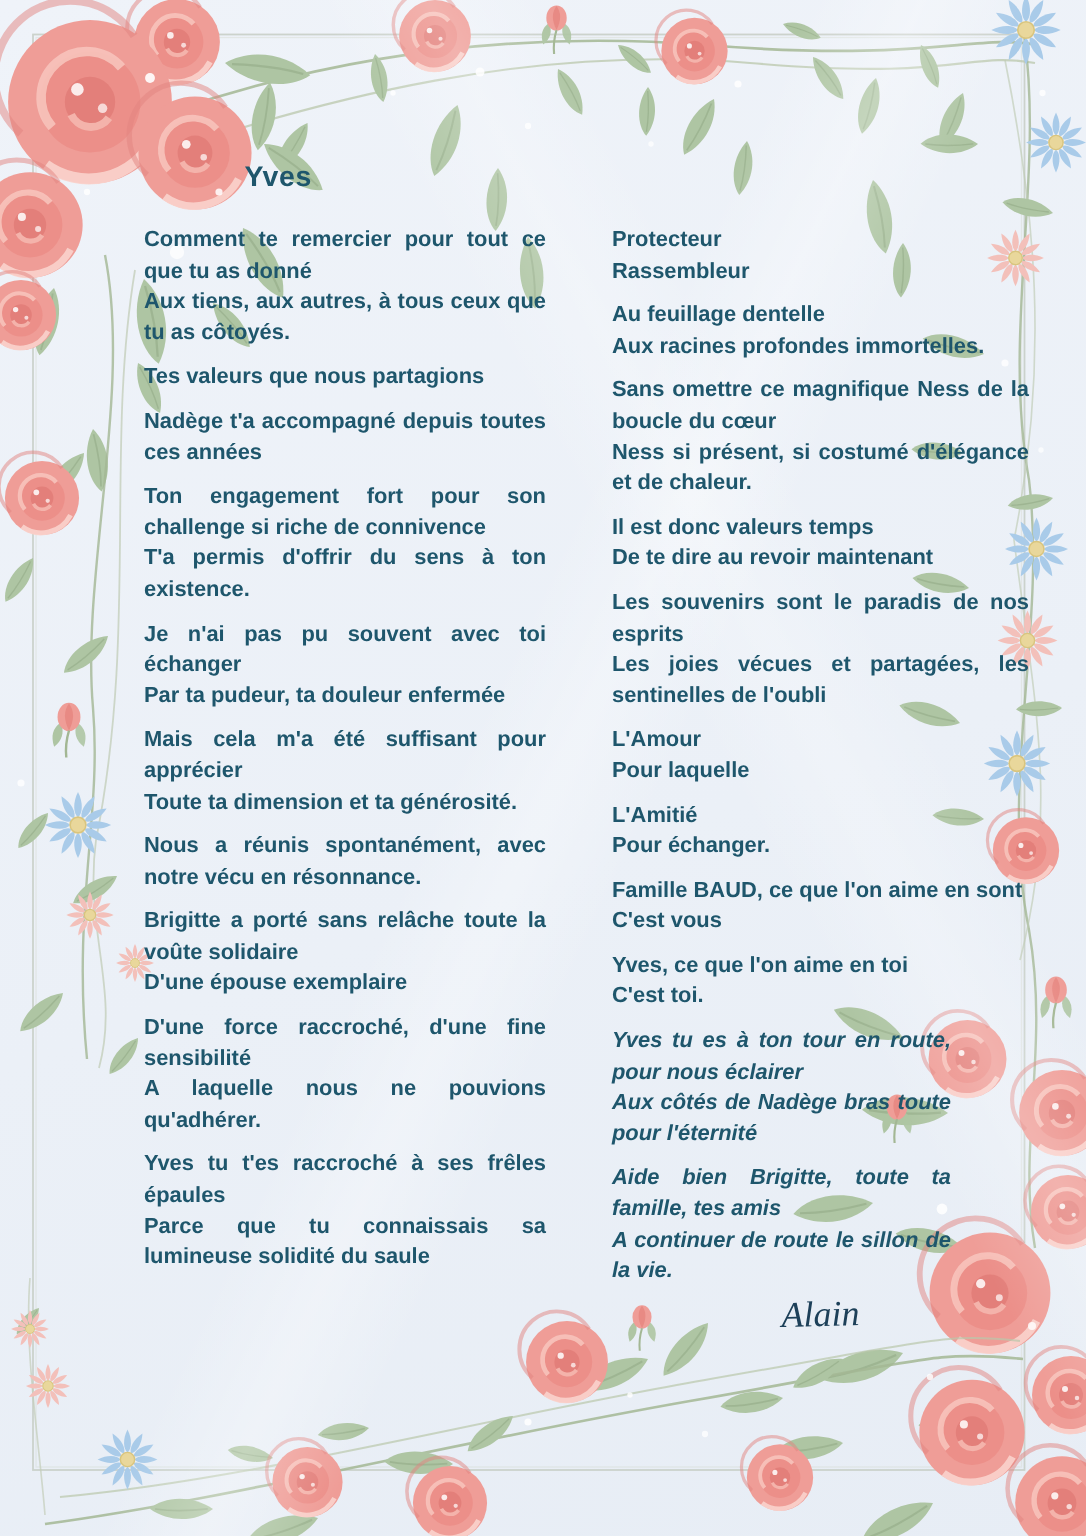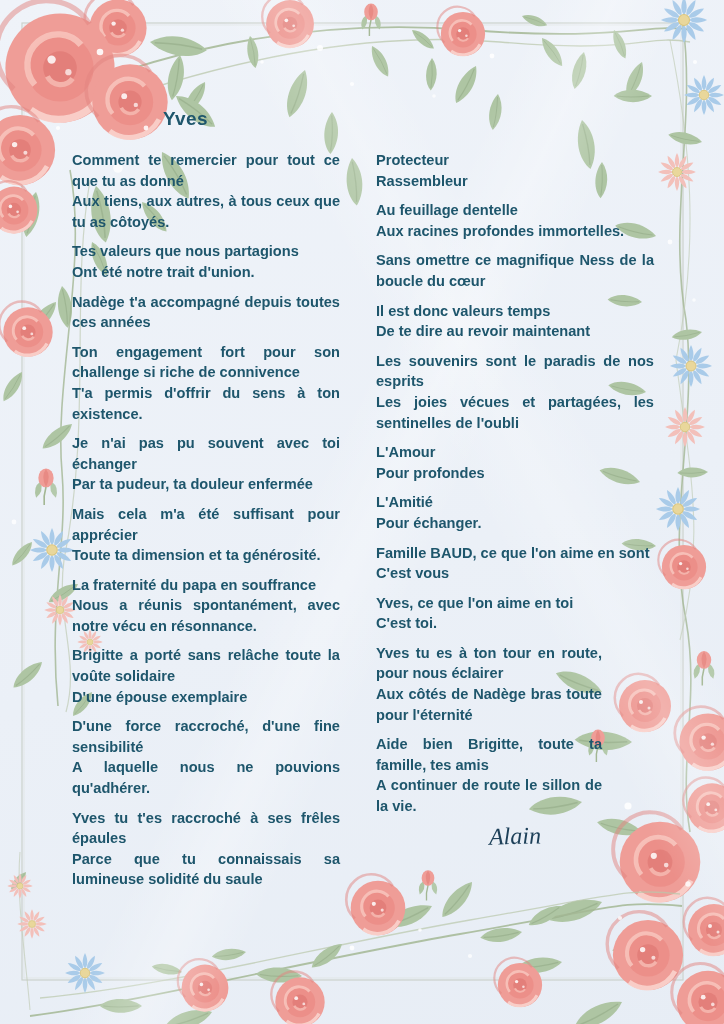--- a/index.html
+++ b/index.html
@@ -37,24 +37,24 @@
   .decor{position:absolute;left:0;top:0;width:724px;height:1024px;z-index:1;}
   .content{position:absolute;inset:0;z-index:3;}
   .title{
     position:absolute;left:163px;top:108px;margin:0;
     font-size:19px;font-weight:bold;color:var(--text);letter-spacing:.4px;
   }
   .col{
     position:absolute;top:150px;color:var(--text);
     font-size:14.6px;font-weight:bold;line-height:20.6px;
   }
-  .col.left{left:72px;width:268px;}
-  .col.right{left:376px;width:278px;}
+  .col.left{left:96px;width:268px;}
+  .col.right{left:408px;width:278px;}
   .para{margin:0 0 9px 0;}
-  .para.narrow{padding-right:52px;}
+  .para.narrow{padding-right:52px;font-style:italic;}
   .verse{text-align:justify;}
   .signature{
     margin-top:4px;text-align:center;
     font-family:"Liberation Serif",serif;font-style:italic;font-weight:normal;
     font-size:24px;color:var(--sig);transform:rotate(-1.5deg);
   }
 </style>
 </head>
 <body>
 
@@ -264,39 +264,37 @@
     <h1 class="title">Yves</h1>
 
     <div class="col left">
       <div>
           <div class="para">
             <div class="verse">Comment te remercier pour tout ce que tu as donné</div>
             <div class="verse">Aux tiens, aux autres, à tous ceux que tu as côtoyés.</div>
           </div>
           <div class="para">
             <div class="verse">Tes valeurs que nous partagions</div>
-            <div class="verse">Ont été notre trait d'union.</div>
           </div>
           <div class="para">
             <div class="verse">Nadège t'a accompagné depuis toutes ces années</div>
           </div>
           <div class="para">
             <div class="verse">Ton engagement fort pour son challenge si riche de connivence</div>
             <div class="verse">T'a permis d'offrir du sens à ton existence.</div>
           </div>
           <div class="para">
             <div class="verse">Je n'ai pas pu souvent avec toi échanger</div>
             <div class="verse">Par ta pudeur, ta douleur enfermée</div>
           </div>
           <div class="para">
             <div class="verse">Mais cela m'a été suffisant pour apprécier</div>
             <div class="verse">Toute ta dimension et ta générosité.</div>
           </div>
           <div class="para">
-            <div class="verse">La fraternité du papa en souffrance</div>
             <div class="verse">Nous a réunis spontanément, avec notre vécu en résonnance.</div>
           </div>
           <div class="para">
             <div class="verse">Brigitte a porté sans relâche toute la voûte solidaire</div>
             <div class="verse">D'une épouse exemplaire</div>
           </div>
           <div class="para">
             <div class="verse">D'une force raccroché, d'une fine sensibilité</div>
             <div class="verse">A laquelle nous ne pouvions qu'adhérer.</div>
           </div>
@@ -312,32 +310,33 @@
           <div class="para">
             <div class="verse">Protecteur</div>
             <div class="verse">Rassembleur</div>
           </div>
           <div class="para">
             <div class="verse">Au feuillage dentelle</div>
             <div class="verse">Aux racines profondes immortelles.</div>
           </div>
           <div class="para">
             <div class="verse">Sans omettre ce magnifique Ness de la boucle du cœur</div>
+            <div class="verse">Ness si présent, si costumé d'élégance et de chaleur.</div>
           </div>
           <div class="para">
             <div class="verse">Il est donc valeurs temps</div>
             <div class="verse">De te dire au revoir maintenant</div>
           </div>
           <div class="para">
             <div class="verse">Les souvenirs sont le paradis de nos esprits</div>
             <div class="verse">Les joies vécues et partagées, les sentinelles de l'oubli</div>
           </div>
           <div class="para">
             <div class="verse">L'Amour</div>
-            <div class="verse">Pour profondes</div>
+            <div class="verse">Pour laquelle</div>
           </div>
           <div class="para">
             <div class="verse">L'Amitié</div>
             <div class="verse">Pour échanger.</div>
           </div>
           <div class="para">
             <div class="verse">Famille BAUD, ce que l'on aime en sont</div>
             <div class="verse">C'est vous</div>
           </div>
           <div class="para">

